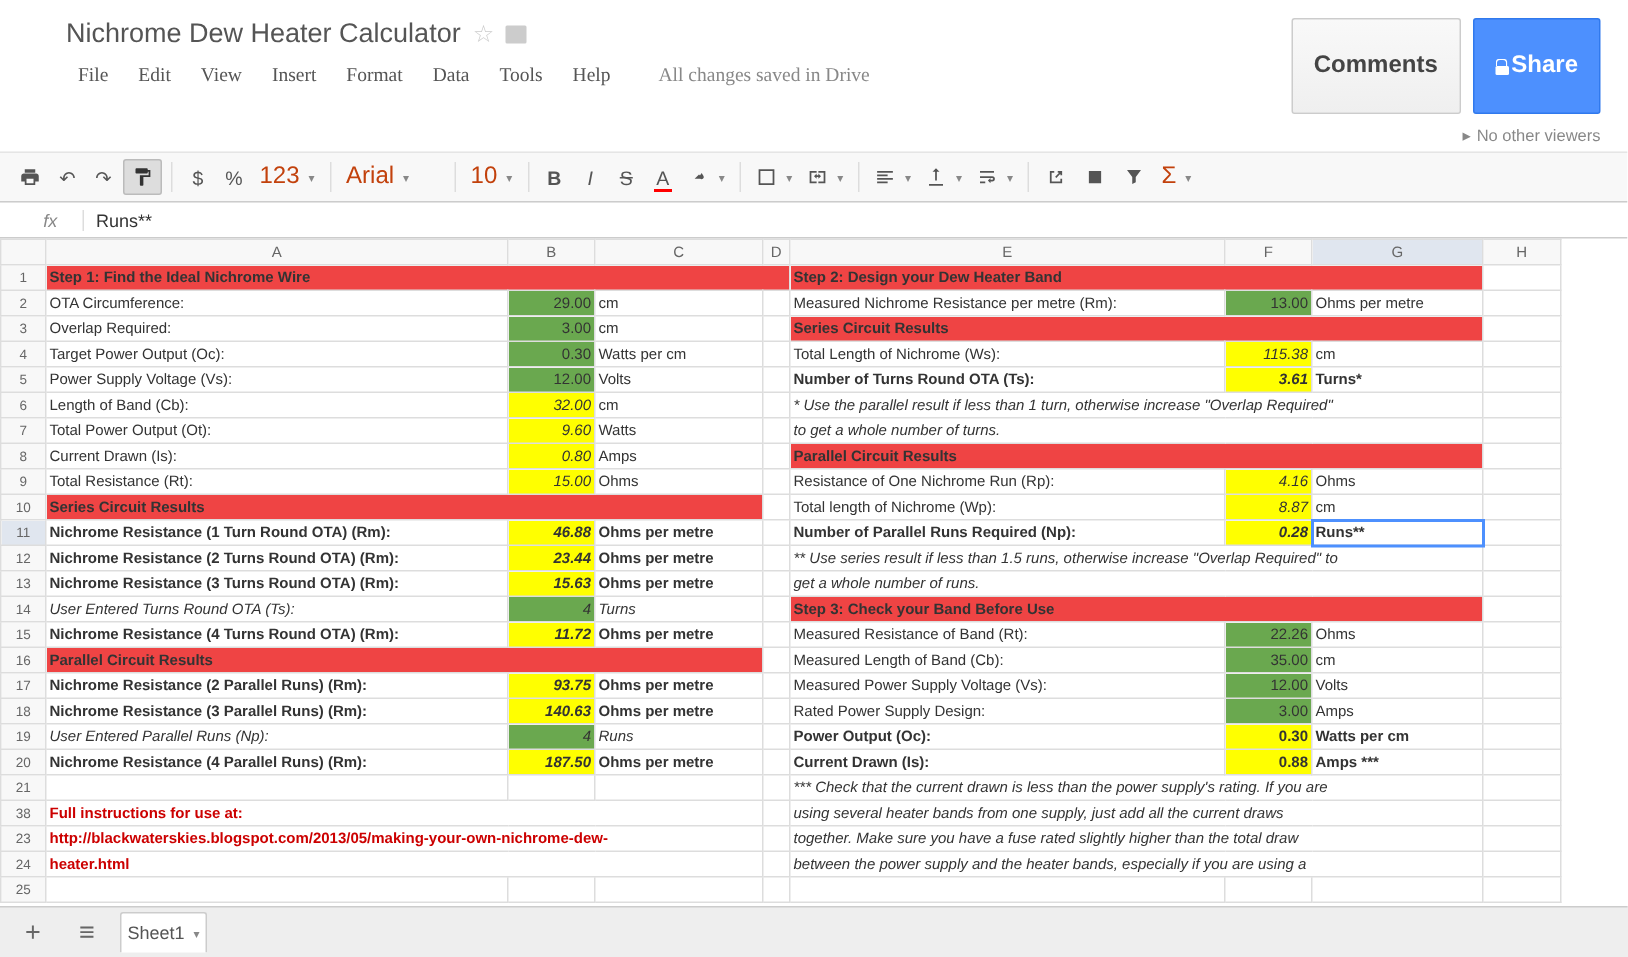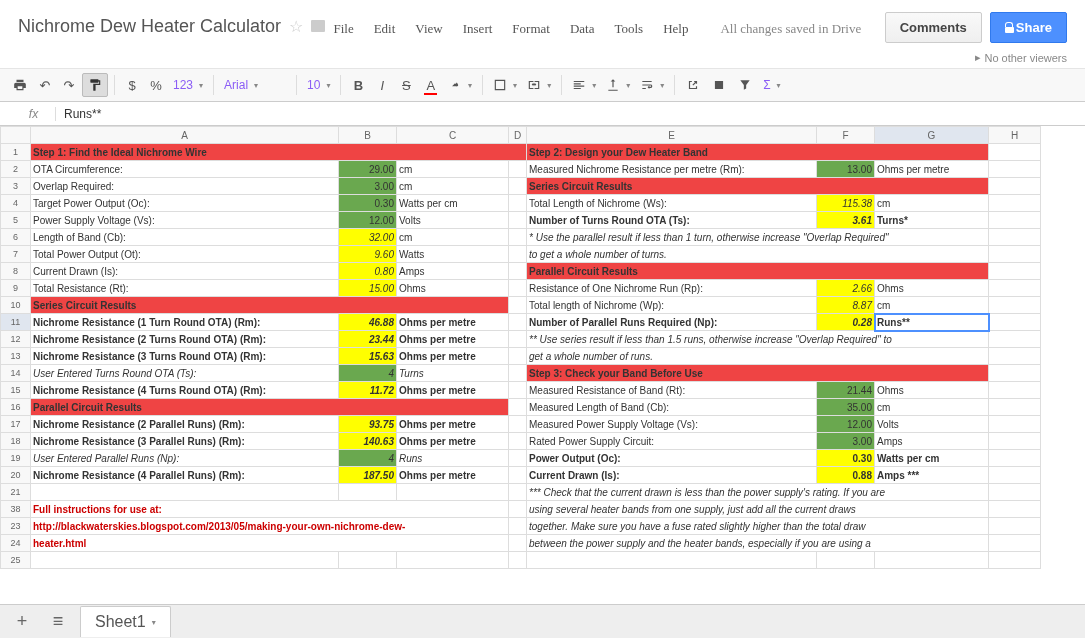--- a/index.html
+++ b/index.html
@@ -1,39 +1,39 @@
 <!DOCTYPE html>
 <html><head>
 <meta charset="utf-8">
 <style>
 * { box-sizing: border-box; margin: 0; padding: 0; }
 body { font-family: Arial, sans-serif; font-size: 13px; color: #333; background: #fff; overflow: hidden; }
 .header { padding: 12px 18px 4px; display: flex; align-items: flex-start; justify-content: space-between; }
-.header-left { display: flex; flex-direction: row; }
+.header-left { display: flex; flex-direction: column; margin-left: 26px; }
 .doc-title-row { display: flex; align-items: center; gap: 8px; }
 .doc-title { font-size: 18px; color: #555; font-weight: 400; }
 .star-icon { color: #ccc; font-size: 16px; cursor: pointer; }
 .folder-icon { width: 14px; height: 12px; background: #ccc; border-radius: 1px; }
 .menu-bar { display: flex; gap: 4px; margin-top: 6px; font-size: 13px; font-family: Liberation Serif, serif; }
 .menu-item { padding: 3px 8px; color: #555; cursor: pointer; }
 .saved-msg { color: #888; padding: 3px 20px; font-size: 13px; }
 .header-right { display: flex; flex-direction: column; align-items: flex-end; gap: 8px; }
 .buttons-row { display: flex; gap: 8px; }
-.btn { padding: 7px 14px; border: 1px solid #ccc; border-radius: 2px; background: linear-gradient(#f9f9f9,#efefef); cursor: pointer; font-size: 13px; font-weight: bold; color: #444; }
+.btn { padding: 22px 14px; border: 1px solid #ccc; border-radius: 2px; background: linear-gradient(#f9f9f9,#efefef); cursor: pointer; font-size: 16px; font-weight: bold; color: #444; }
 .btn-share { background: #4d90fe; border-color: #3079ed; color: #fff; display: flex; align-items: center; gap: 2px; }
 .lock-icon { width: 9px; height: 11px; display: inline-block; }
 .lock-icon::before { content: ''; display: block; width: 6px; height: 4px; border: 1px solid #fff; border-bottom: none; border-radius: 3px 3px 0 0; margin: 0 auto; }
 .lock-icon::after { content: ''; display: block; width: 9px; height: 6px; background: #fff; border-radius: 1px; }
 .viewers { font-size: 11px; color: #888; display: flex; align-items: center; gap: 4px; margin-left: 22px; }
 .viewers::before { content: '▸'; color: #888; }
 .toolbar { display: flex; align-items: center; padding: 4px 8px; border-top: 1px solid #e5e5e5; border-bottom: 1px solid #ccc; gap: 2px; background: #f8f8f8; }
 .tb-btn { padding: 4px 5px; color: #555; cursor: pointer; font-size: 13px; border-radius: 2px; min-width: 22px; text-align: center; }
 .tb-btn.active { background: #ddd; border: 1px solid #bbb; }
 .tb-sep { width: 1px; height: 20px; background: #ddd; margin: 0 4px; }
-.tb-select { display: inline-flex; align-items: center; gap: 4px; padding: 2px 4px; font-size: 12px; color: #8b5cf6; cursor: pointer; }
+.tb-select { display: inline-flex; align-items: center; gap: 4px; padding: 2px 4px; font-size: 16px; color: #c2410c; cursor: pointer; }
 .tb-select::after { content: '▾'; font-size: 8px; color: #888; margin-left: 2px; }
 .fx-bar { display: flex; align-items: center; border-bottom: 1px solid #ccc; height: 24px; font-size: 12px; }
 .fx-label { width: 44px; text-align: center; color: #888; font-style: italic; border-right: 1px solid #ddd; margin-left: 12px; }
 .fx-input { padding: 0 8px; color: #333; flex: 1; }
 .sheet-container { position: relative; }
 .sheet { border-collapse: collapse; table-layout: fixed; }
 .sheet th, .sheet td { border: 1px solid #ddd; height: 17px; font-size: 10px; padding: 0 2px; overflow: hidden; white-space: nowrap; }
 .sheet th { background: #f8f8f8; color: #666; font-weight: normal; text-align: center; }
 .sheet th.row-head { width: 30px; font-size: 9px; }
 .col-A { width: 308px; }
@@ -48,21 +48,21 @@
 .ital { font-style: italic; }
 .hdr { background: #ef4444; font-weight: bold; }
 .green { background: #6aa84f; text-align: right; }
 .yell { background: #ffff00; text-align: right; }
 .yell-i { background: #ffff00; text-align: right; font-style: italic; }
 .redlink { color: #cc0000; font-weight: bold; }
 .sel-row th.row-head { background: #e0e6ef; }
 .sel-cell { outline: 2px solid #4d90fe; outline-offset: -1px; position: relative; }
 .tabs-bar { position: fixed; bottom: 0; left: 0; right: 0; height: 34px; background: #eee; border-top: 1px solid #ccc; display: flex; align-items: center; padding: 0 8px; gap: 8px; }
 .tab-btn { width: 28px; height: 22px; display: flex; align-items: center; justify-content: center; color: #666; cursor: pointer; font-size: 18px; }
-.sheet-tab { background: #fff; border: 1px solid #ccc; border-bottom: none; padding: 6px 14px; font-size: 16px; color: #555; cursor: pointer; display: flex; align-items: center; gap: 6px; border-radius: 2px 2px 0 0; }
+.sheet-tab { background: #fff; border: 1px solid #ccc; border-bottom: none; padding: 6px 4px; font-size: 12px; color: #555; cursor: pointer; display: flex; align-items: center; gap: 6px; border-radius: 2px 2px 0 0; }
 .sheet-tab::after { content: '▾'; font-size: 8px; color: #888; }
 svg.ico { width: 14px; height: 14px; display: block; }
 .col-head-sel { background: #e0e6ef !important; }
 </style>
 </head>
 <body>
 
 <div class="header">
   <div class="header-left">
     <div class="doc-title-row">
@@ -265,21 +265,21 @@
           <td class="hdr" colspan="3">Parallel Circuit Results</td>
           <td></td>
         </tr>
 <tr>
           <th class="row-head">9</th>
           <td>Total Resistance (Rt):</td>
           <td class="yell-i">15.00</td>
           <td>Ohms</td>
           <td></td>
           <td>Resistance of One Nichrome Run (Rp):</td>
-          <td class="yell-i">2.66</td>
+          <td class="yell-i">4.16</td>
           <td>Ohms</td>
           <td></td>
         </tr>
 <tr>
           <th class="row-head">10</th>
           <td class="hdr" colspan="3">Series Circuit Results</td>
           <td></td>
           <td>Total length of Nichrome (Wp):</td>
           <td class="yell-i">8.87</td>
           <td>cm</td>
@@ -323,21 +323,21 @@
           <td class="hdr" colspan="3">Step 3: Check your Band Before Use</td>
           <td></td>
         </tr>
 <tr>
           <th class="row-head">15</th>
           <td class="bold">Nichrome Resistance (4 Turns Round OTA) (Rm):</td>
           <td class="yell-i bold">11.72</td>
           <td class="bold">Ohms per metre</td>
           <td></td>
           <td>Measured Resistance of Band (Rt):</td>
-          <td class="green">21.44</td>
+          <td class="green">22.26</td>
           <td>Ohms</td>
           <td></td>
         </tr>
 <tr>
           <th class="row-head">16</th>
           <td class="hdr" colspan="3">Parallel Circuit Results</td>
           <td></td>
           <td>Measured Length of Band (Cb):</td>
           <td class="green">35.00</td>
           <td>cm</td>
@@ -353,21 +353,21 @@
           <td class="green">12.00</td>
           <td>Volts</td>
           <td></td>
         </tr>
 <tr>
           <th class="row-head">18</th>
           <td class="bold">Nichrome Resistance (3 Parallel Runs) (Rm):</td>
           <td class="yell-i bold">140.63</td>
           <td class="bold">Ohms per metre</td>
           <td></td>
-          <td>Rated Power Supply Circuit:</td>
+          <td>Rated Power Supply Design:</td>
           <td class="green">3.00</td>
           <td>Amps</td>
           <td></td>
         </tr>
 <tr>
           <th class="row-head">19</th>
           <td class="ital">User Entered Parallel Runs (Np):</td>
           <td class="green ital">4</td>
           <td class="ital">Runs</td>
           <td></td>

